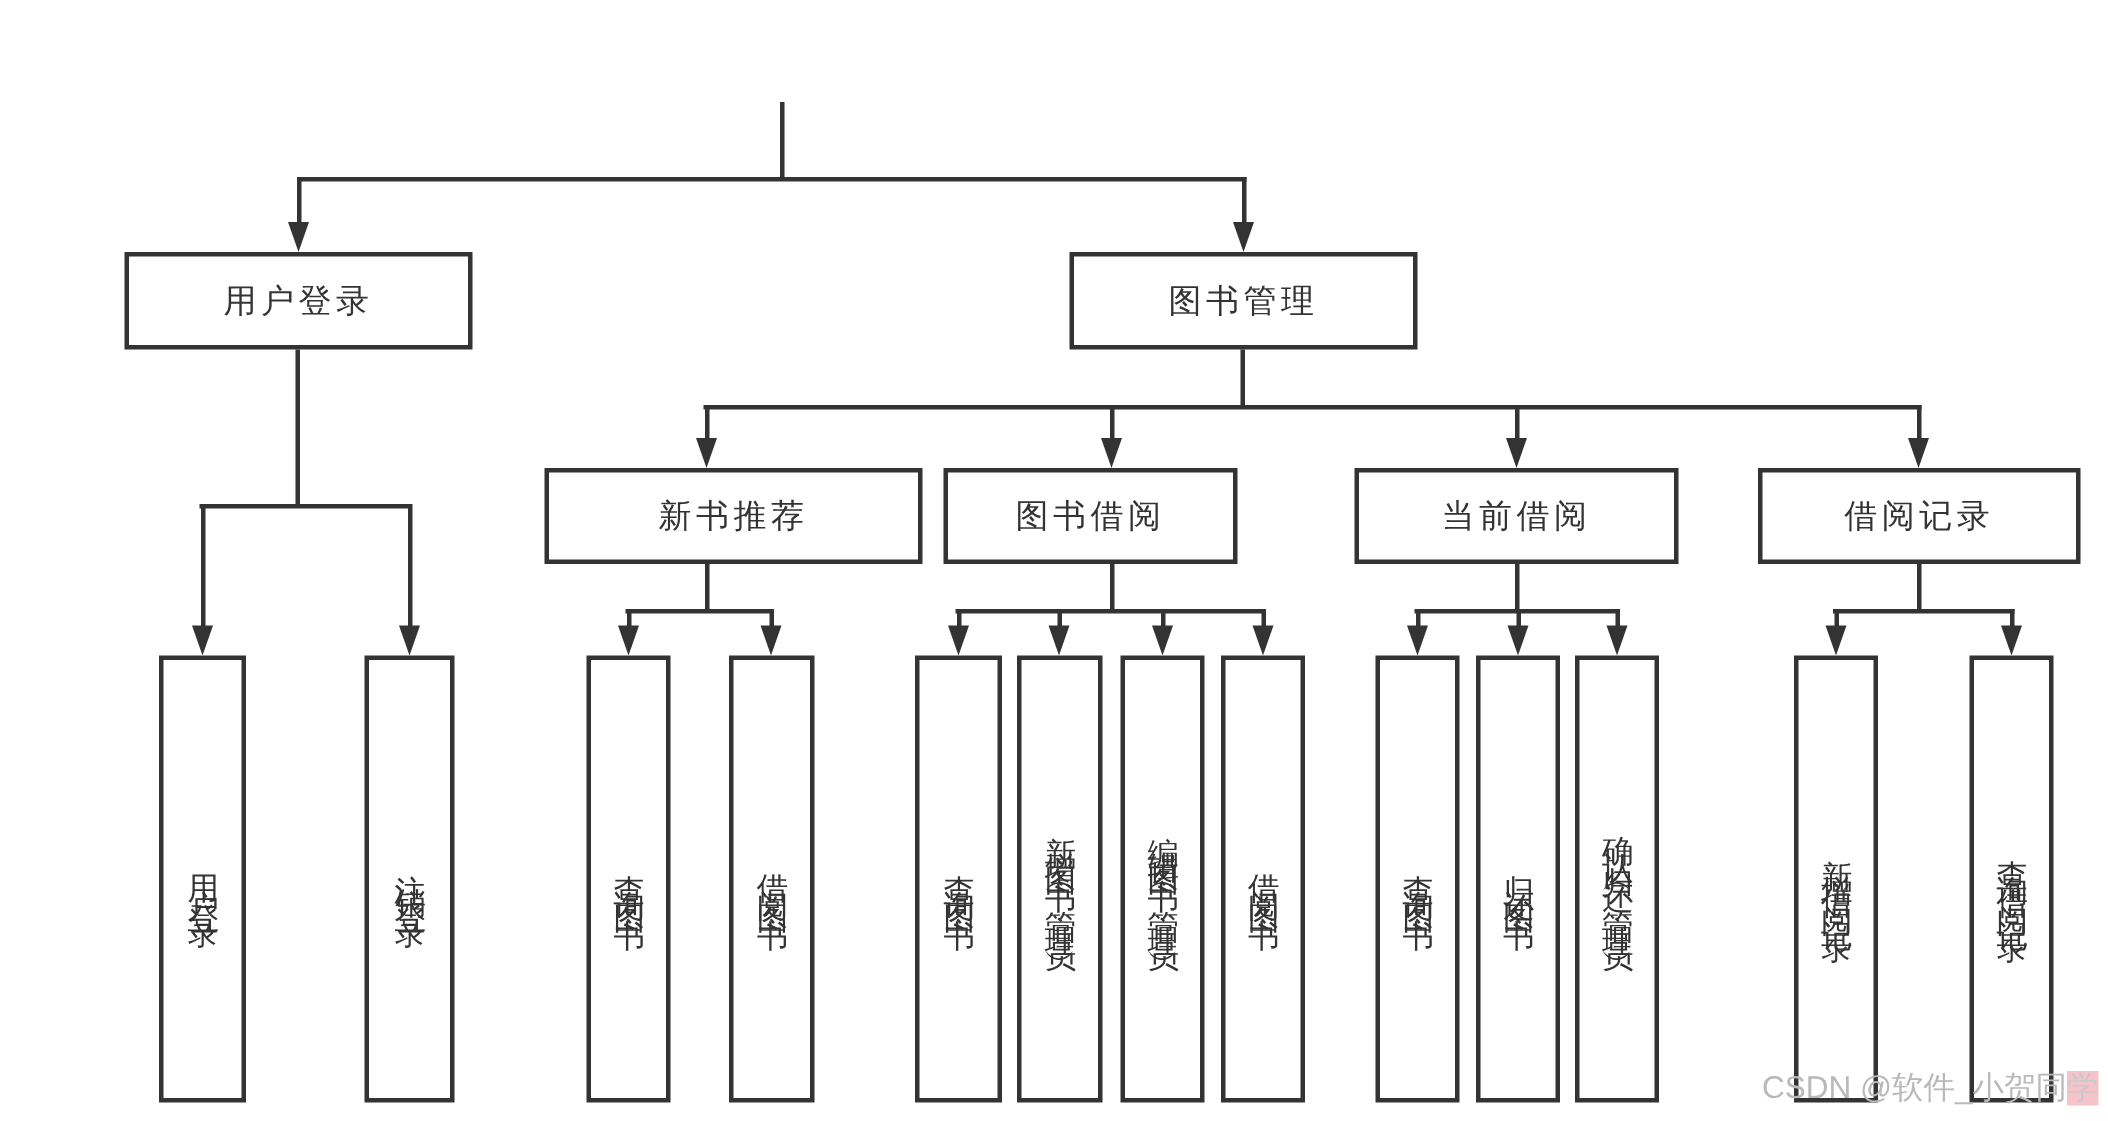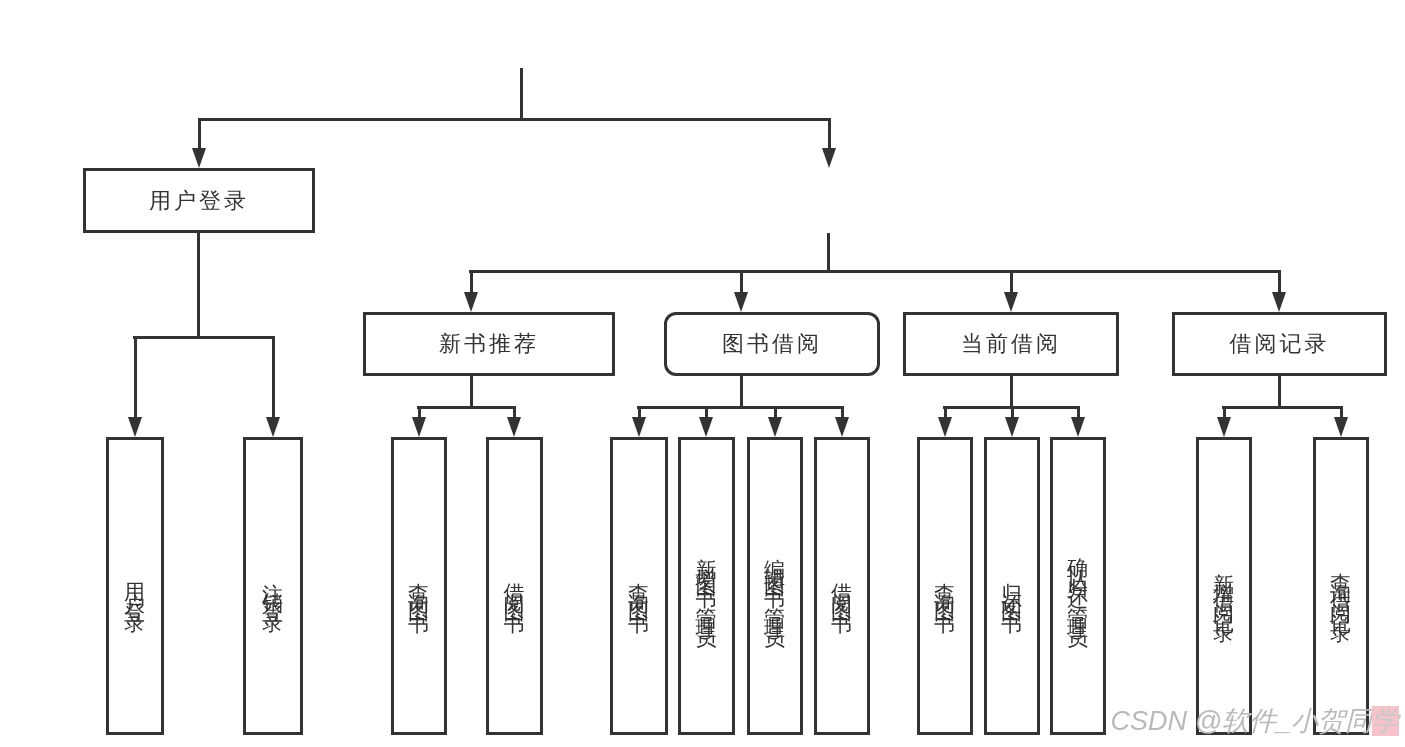--- a/index.html
+++ b/index.html
@@ -53,22 +53,22 @@
   .vline{position:absolute;width:3px;background:var(--line);}
   .hline{position:absolute;height:3px;background:var(--line);}
   .arrow{position:absolute;width:14px;}
   .arrow .stem{position:absolute;left:6px;top:0;width:3px;height:calc(100% - 18px);background:var(--line);}
   .arrow .head{position:absolute;left:0;bottom:0;width:0;height:0;
     border-left:7px solid transparent;border-right:7px solid transparent;
     border-top:20px solid var(--line);}
   
   .watermark{
     position:absolute;right:6px;bottom:8px;
-    font-size:27px;color:var(--wm);
-    white-space:nowrap;z-index:5;font-style:italic;
+    font-size:21px;color:var(--wm);
+    white-space:nowrap;z-index:5;
   }
   .watermark .accent{background:var(--wm-accent);color:#c9c9c9;}
 </style>
 </head>
 <body>
 
 <div class="canvas">
 
 
   <div class="vline" style="left:520px;top:68px;height:50px;"></div>
@@ -78,20 +78,23 @@
     <div class="head"></div>
   </div>
   <div class="arrow" style="left:822px;top:118px;height:50px;">
     <div class="stem"></div>
     <div class="head"></div>
   </div>
 
   <div class="node" style="left:83px;top:168px;width:232px;height:65px;">
     <span class="hlabel">用户登录</span>
   </div>
+  <div class="node" style="left:713px;top:168px;width:232px;height:65px;">
+    <span class="hlabel">图书管理</span>
+  </div>
 
   <div class="vline" style="left:197px;top:233px;height:103px;"></div>
   <div class="hline" style="left:133px;top:336px;width:141px;"></div>
   <div class="arrow" style="left:128px;top:336px;height:101px;">
     <div class="stem"></div>
     <div class="head"></div>
   </div>
   <div class="arrow" style="left:266px;top:336px;height:101px;">
     <div class="stem"></div>
     <div class="head"></div>
@@ -112,21 +115,21 @@
     <div class="head"></div>
   </div>
   <div class="arrow" style="left:1272px;top:270px;height:42px;">
     <div class="stem"></div>
     <div class="head"></div>
   </div>
 
   <div class="node" style="left:363px;top:312px;width:252px;height:64px;">
     <span class="hlabel">新书推荐</span>
   </div>
-  <div class="node" style="left:664px;top:312px;width:216px;height:64px;border-radius:12px;">
+  <div class="node" style="left:629px;top:312px;width:196px;height:64px;">
     <span class="hlabel">图书借阅</span>
   </div>
   <div class="node" style="left:1172px;top:312px;width:215px;height:64px;">
     <span class="hlabel">借阅记录</span>
   </div>
   <div class="node" style="left:903px;top:312px;width:216px;height:64px;">
     <span class="hlabel">当前借阅</span>
   </div>
 
   <div class="vline" style="left:470px;top:376px;height:30px;"></div>

